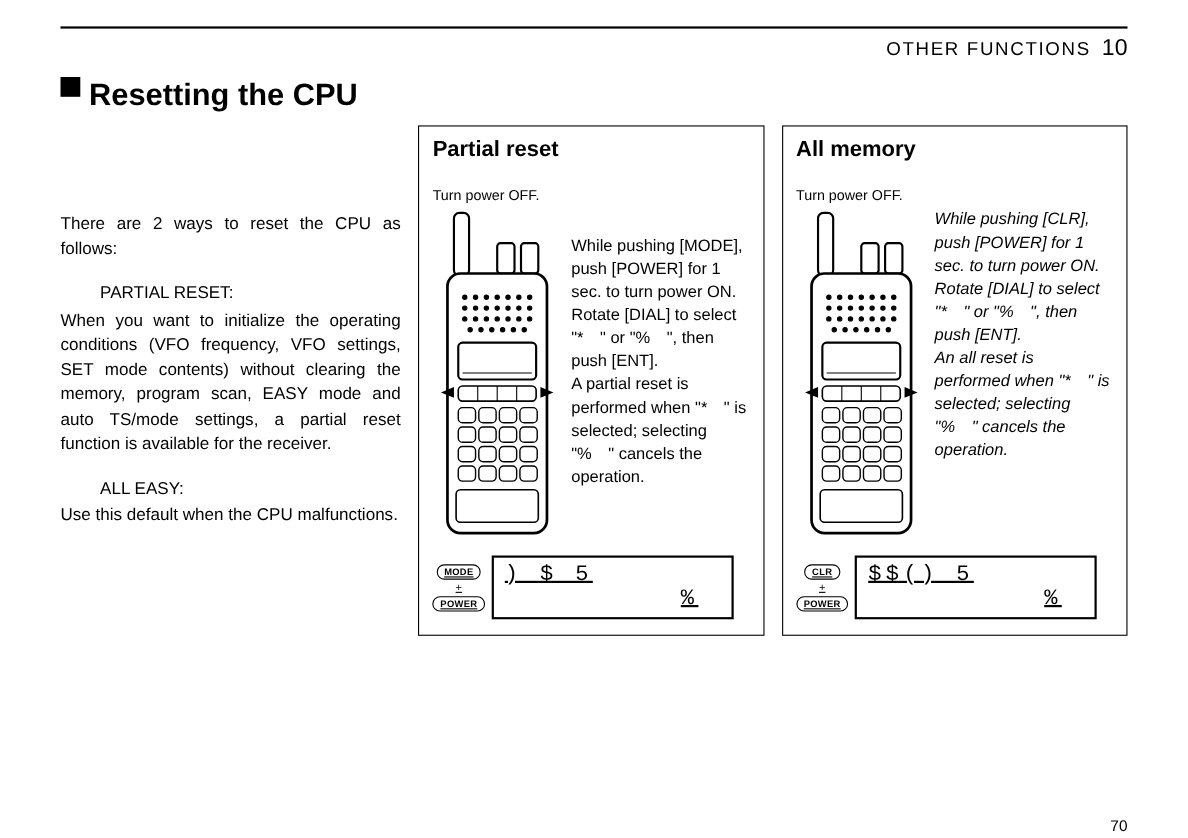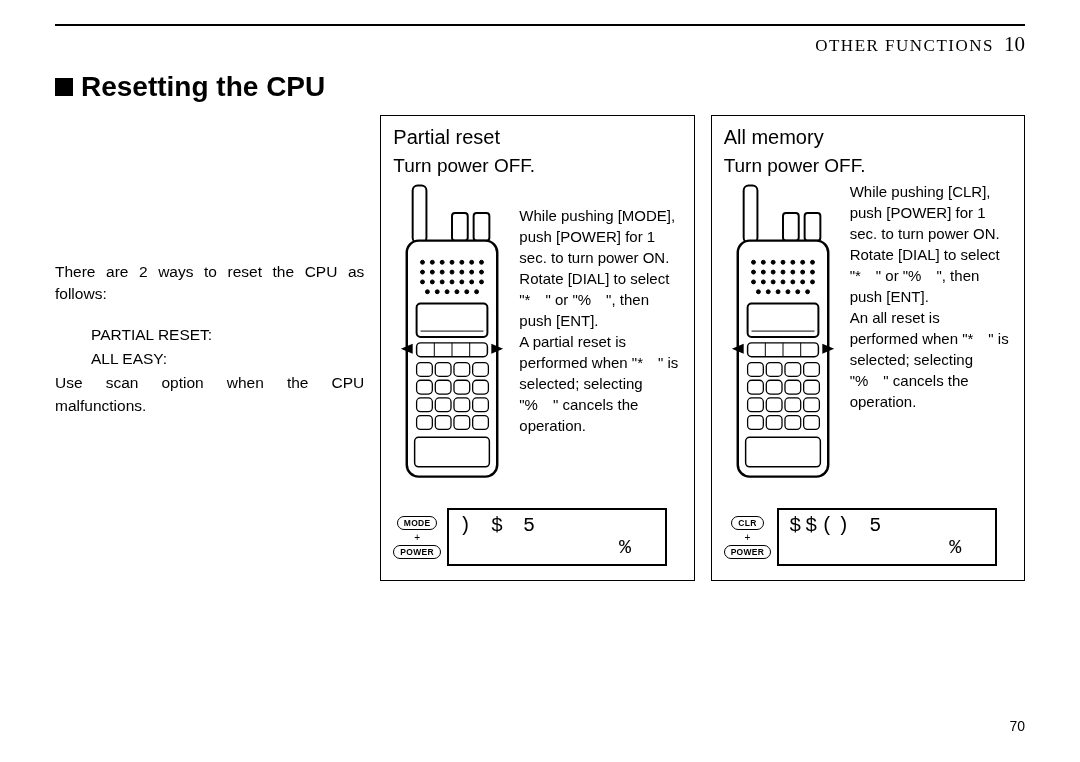--- a/index.html
+++ b/index.html
@@ -15,33 +15,31 @@
   .page-rule-top {
     border-top: 2px solid #000;
     margin-bottom: 6px;
   }
   .header-row {
     display: flex;
     justify-content: flex-end;
     align-items: baseline;
     gap: 10px;
     margin-bottom: 14px;
-    font-family: Liberation Serif, serif;
   }
   .section-name {
     font-size: 17px;
     letter-spacing: 1.5px;
   }
   .chapter-num {
     font-size: 21px;
     font-weight: 400;
   }
   .main-title {
     display: flex;
-    align-items: center;
     gap: 8px;
     margin-bottom: 12px;
   }
   .title-marker {
     width: 18px;
     height: 18px;
     background: #000;
     display: inline-block;
   }
   .main-title h1 {
@@ -62,25 +60,25 @@
   .col-left p { margin-bottom: 18px; }
   .col-left .tight { margin-bottom: 2px; margin-left: 36px; }
   .panel {
     width: 315px;
     border: 1.5px solid #000;
     padding: 10px 12px 14px 12px;
     position: relative;
   }
   .panel h2 {
     font-size: 20px;
-    font-weight: 400;
-    margin-bottom: 6px;
+    font-weight: 700;
+    margin-bottom: 22px;
   }
   .panel .step1 {
-    font-size: 19px;
+    font-size: 13px;
     margin-bottom: 4px;
   }
   .panel-body {
     display: flex;
     gap: 8px;
   }
   .radio-wrap {
     width: 118px;
     flex-shrink: 0;
     display: flex;
@@ -89,21 +87,22 @@
   .radio-svg { width: 118px; height: 310px; }
   .instructions {
     font-size: 15px;
     line-height: 1.4;
     word-break: break-word;
   }
   .display-row {
     display: flex;
     align-items: center;
     gap: 6px;
-    margin-top: 17px;
+    margin-top: 6px;
+    text-decoration: underline;
   }
   .key-stack {
     display: flex;
     flex-direction: column;
     align-items: center;
     font-size: 10px;
     gap: 2px;
   }
   .key-oval {
     border: 1.2px solid #000;
@@ -123,21 +122,21 @@
     letter-spacing: 4px;
     line-height: 1.1;
     display: flex;
     flex-direction: column;
     justify-content: center;
   }
   .lcd-line2 { text-align: right; padding-right: 20px; }
   .page-num {
     position: absolute;
     right: 55px;
-    bottom: 28px;
+    bottom: 4px;
     font-size: 14px;
   }
 </style>
 </head>
 <body>
 
 <div class="page-rule-top"></div>
 
 <div class="header-row">
   <span class="section-name">OTHER FUNCTIONS</span>
@@ -148,23 +147,24 @@
   <span class="title-marker"></span>
   <h1>Resetting the CPU</h1>
 </div>
 
 <div class="columns">
 
   <div class="col-left">
     <p>There are 2 ways to reset the CPU as follows:</p>
 
     <p class="tight">PARTIAL RESET:</p>
+    <p>When you want to initialize the operating conditions (VFO frequency, VFO settings, SET mode contents) without clearing the memory, program scan, EASY mode and auto TS/mode settings, a partial reset function is available for the receiver.</p>
 
     <p class="tight">ALL EASY:</p>
-    <p>Use scan option when the CPU malfunctions.</p>
+    <p>Use this default when the CPU malfunctions.</p>
 
   </div>
 
   <div class="panel">
     <h2>Partial reset</h2>
     <div class="step1">Turn power OFF.</div>
     <div class="panel-body">
       <div class="radio-wrap">
         <svg class="radio-svg" viewBox="0 0 120 310">
 
@@ -315,21 +315,21 @@
               <rect x="62" y="218" width="16" height="14" rx="4"></rect>
               <rect x="81" y="218" width="16" height="14" rx="4"></rect>
             <rect x="24" y="236" width="16" height="14" rx="4"></rect>
               <rect x="43" y="236" width="16" height="14" rx="4"></rect>
               <rect x="62" y="236" width="16" height="14" rx="4"></rect>
               <rect x="81" y="236" width="16" height="14" rx="4"></rect>
           </g>
           <rect x="22" y="258" width="76" height="30" rx="4" fill="#fff" stroke="#000" stroke-width="1.5"></rect>
         </svg>
       </div>
-      <div class="instructions" style="white-space:pre-line;">While pushing [CLR], push [POWER] for 1 sec. to turn power ON. Rotate [DIAL] to select "* " or "% ", then push [ENT].
+      <div class="instructions" style="white-space:pre-line;font-style:italic;">While pushing [CLR], push [POWER] for 1 sec. to turn power ON. Rotate [DIAL] to select "* " or "% ", then push [ENT].
 An all reset is performed when "* " is selected; selecting "% " cancels the operation.</div>
     </div>
     <div class="display-row">
       <div class="key-stack">
         <span class="key-oval">CLR</span>
         <span>+</span>
         <span class="key-oval">POWER</span>
       </div>
       <div class="lcd">
         <div>$$()  5</div>

